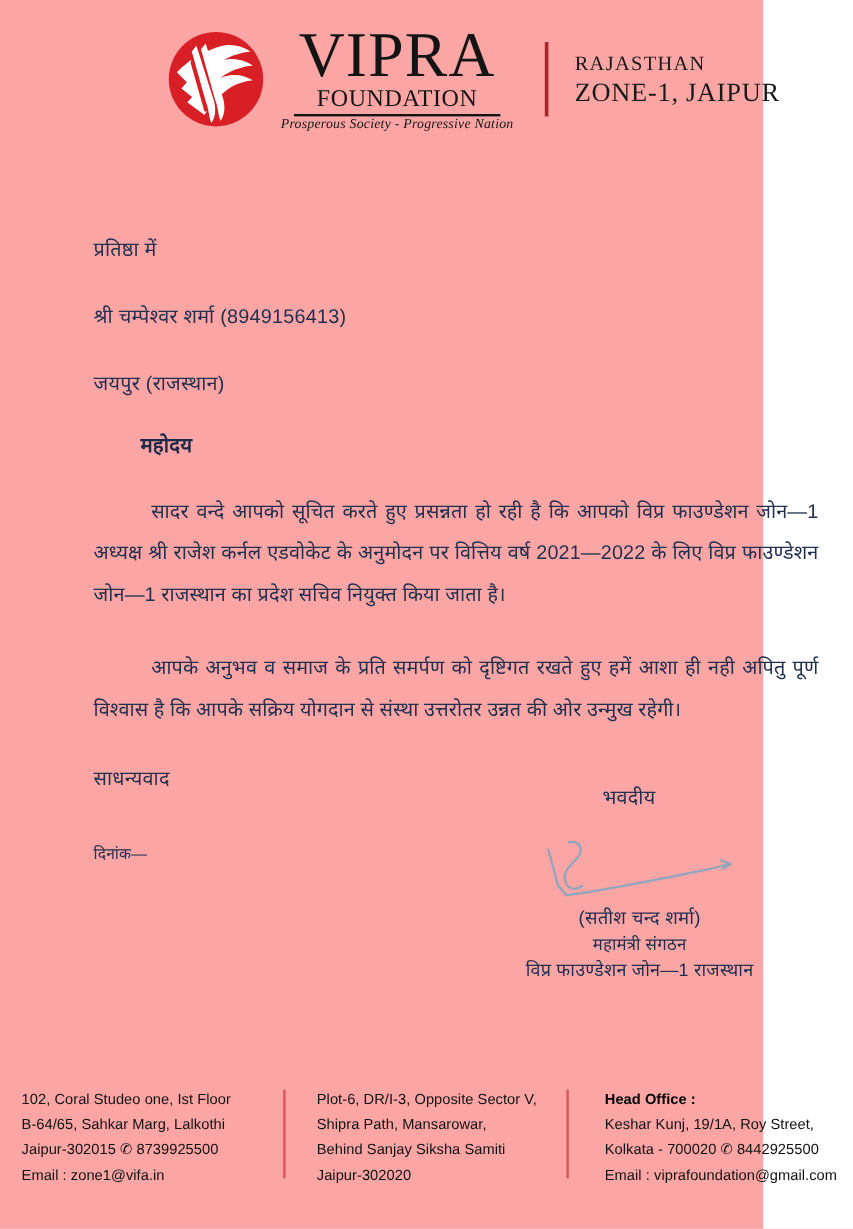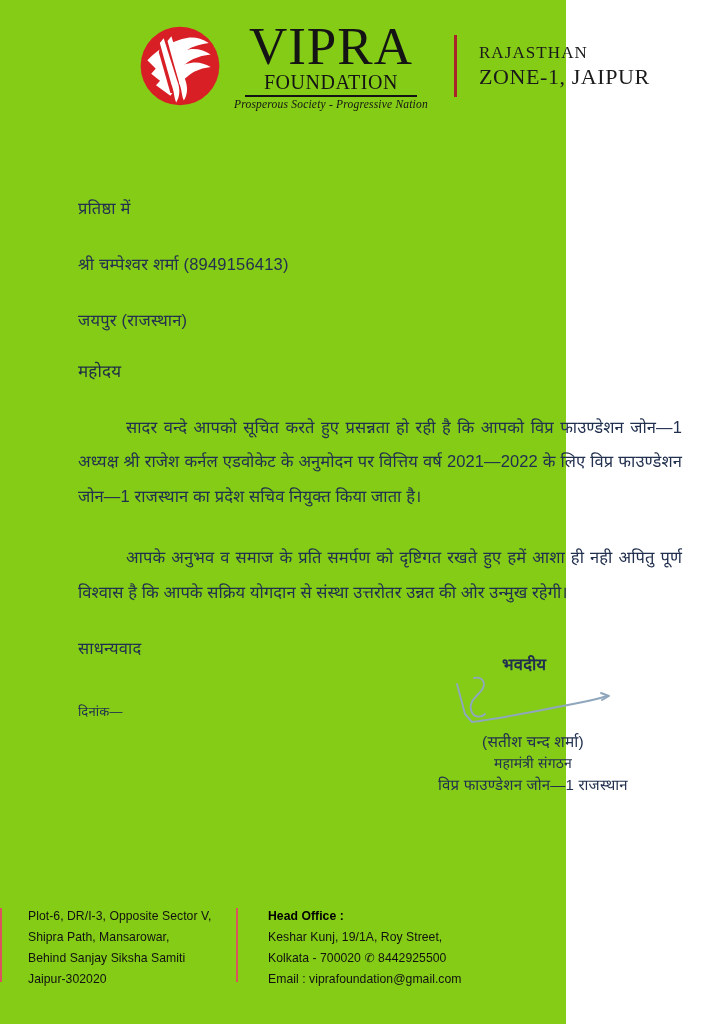--- a/index.html
+++ b/index.html
@@ -7,22 +7,22 @@
   body{
     width:711px;height:1024px;
     background:#ffffff;
     font-family:"Liberation Sans", sans-serif;
     color:#1b2a4a;
     overflow:hidden;
     position:relative;
   }
   .page{
     position:relative;
-    width:566px;height:1024px;
-    background:#84cc16;
+    width:636px;height:1024px;
+    background:#fca5a5;
     box-sizing:border-box;
   }
 
   
   .letterhead{
     position:absolute;
     left:0;top:0;
     width:711px;height:132px;
     display:flex;
     align-items:center;
@@ -100,22 +100,23 @@
     font-size:16.5px;
     line-height:1.95;
     color:#24304f;
     letter-spacing:0.2px;
     margin-top:24px;
   }
   .salutation{
     font-size:17px;
     margin-top:22px;
     color:#1d2a48;
-    font-weight:400;
-    letter-spacing:0.2px;
+    font-weight:700;
+    letter-spacing:0.2px;
+    margin-left:39px;
   }
   .para{
     margin-top:28px;
     font-size:16.5px;
     line-height:2.12;
     color:#22304f;
     text-align:justify;
     text-indent:48px;
     letter-spacing:0.1px;
   }
@@ -133,32 +134,31 @@
     left:78px;top:652px;
     width:604px;
     height:190px;
   }
   .yours{
     position:absolute;
     left:424px;top:0;
     font-size:16.5px;
     color:#22304f;
     letter-spacing:0.2px;
-    font-weight:bold;
   }
   .date-line{
     position:absolute;
     left:0;top:50px;
     font-size:13px;
     color:#22304f;
     letter-spacing:0.2px;
   }
   .sign-wrap{
     position:absolute;
-    left:306px;top:20px;
+    left:306px;top:44px;
     width:298px;
     text-align:center;
   }
   .signature-img{
     height:58px;
     width:180px;
     margin:0 auto;
     display:block;
   }
   .sign-name{
@@ -274,20 +274,26 @@
         </g>
       </svg>
       <div class="sign-name">(सतीश चन्द शर्मा)</div>
       <div class="sign-role">महामंत्री संगठन</div>
       <div class="sign-org">विप्र फाउण्डेशन जोन—1 राजस्थान</div>
     </div>
   </div>
 
   <div class="footer">
 
+    <div class="fcol c1">
+      <div>102, Coral Studeo one, Ist Floor</div>
+      <div>B-64/65, Sahkar Marg, Lalkothi</div>
+      <div>Jaipur-302015  ✆ 8739925500</div>
+      <div>Email : zone1@vifa.in</div>
+    </div>
 
     <div class="fcol c2">
       <div class="fdiv"></div>
       <div>Plot-6, DR/I-3, Opposite Sector V,</div>
       <div>Shipra Path, Mansarowar,</div>
       <div>Behind Sanjay Siksha Samiti</div>
       <div>Jaipur-302020</div>
     </div>
 
     <div class="fcol c3">

